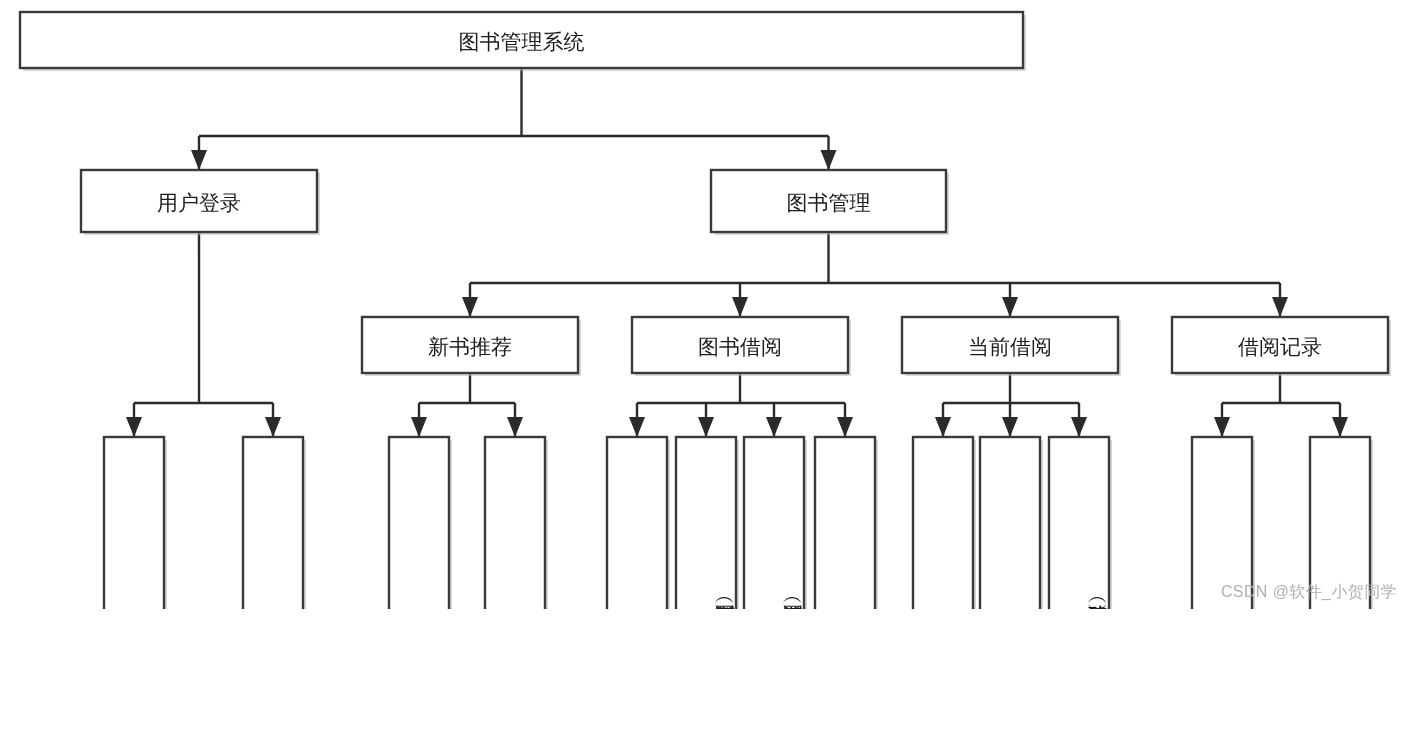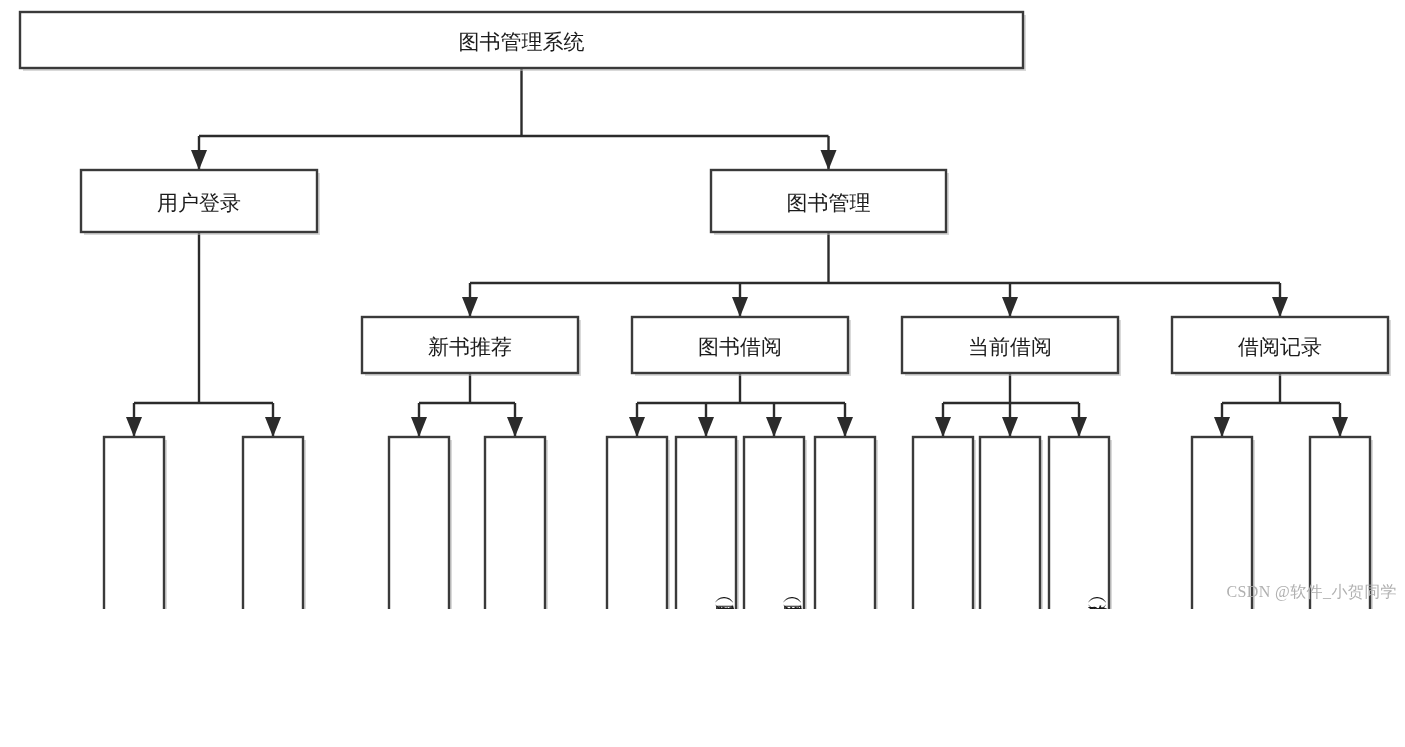--- a/index.html
+++ b/index.html
@@ -67,21 +67,21 @@
     white-space: nowrap;
     pointer-events: none;
     font-family: "Liberation Sans", "DejaVu Sans", sans-serif;
   }
   #watermark {
     position: absolute;
     right: 8px;
     bottom: 6px;
     font-size: 16px;
     color: #b0b0b0;
-    font-family: Liberation Serif, serif;
+    font-family: Liberation Sans, sans-serif;
     letter-spacing: 0.4px;
     white-space: nowrap;
   }
 </style>
 </head>
 <body>
 
 <div id="diagram-root">
   <svg id="tree-svg" viewBox="0 0 1405 747" xmlns="http://www.w3.org/2000/svg">
     <g id="edge-layer">

